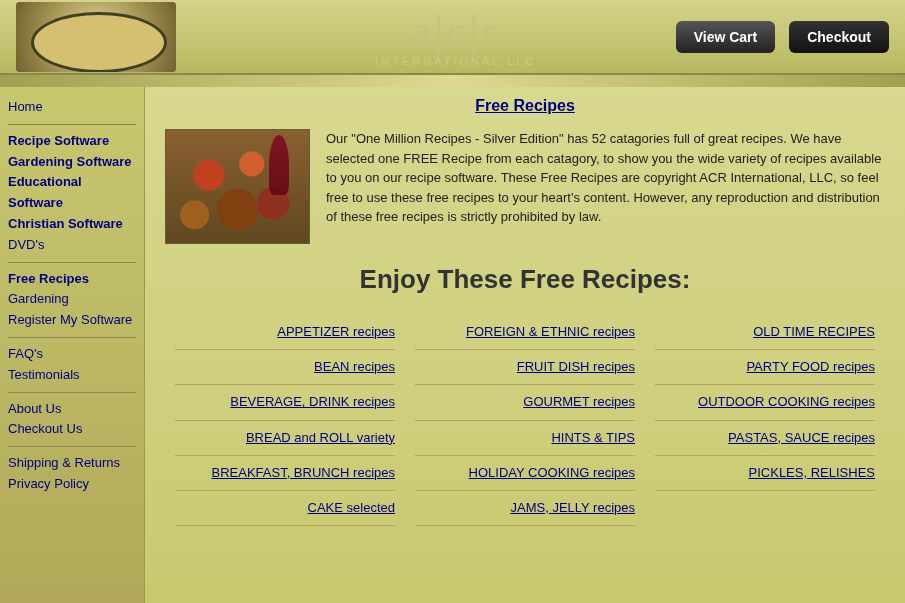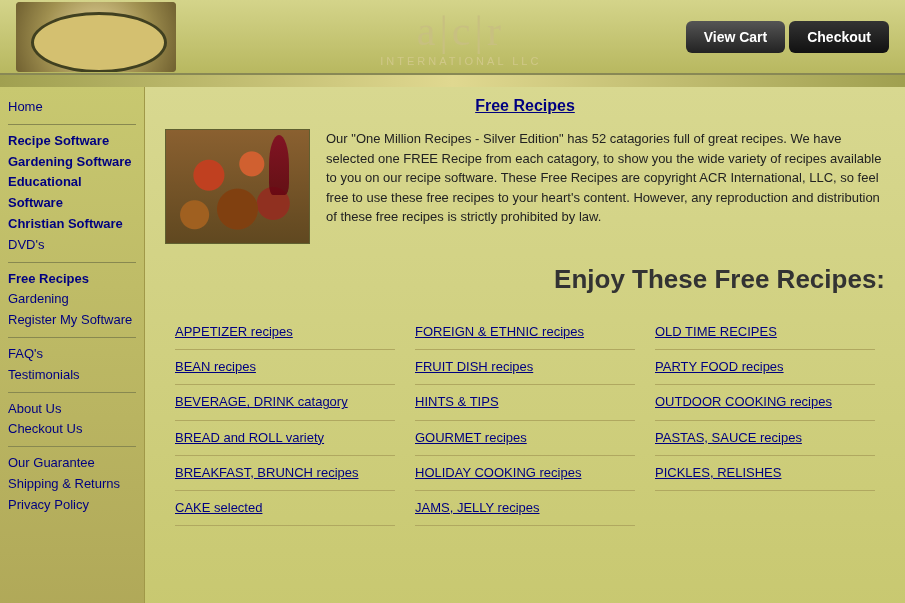--- a/index.html
+++ b/index.html
@@ -55,21 +55,21 @@
       letter-spacing: 4px;
       font-family: Georgia, serif;
     }
     .acr-logo .subtitle {
       font-size: 11px;
       color: #d0c888;
       letter-spacing: 3px;
     }
     .header-buttons {
       display: flex;
-      gap: 4px;
+      gap: 14px;
       flex-shrink: 0;
     }
     .btn-cart, .btn-checkout {
       padding: 8px 18px;
       border: none;
       border-radius: 6px;
       font-size: 14px;
       font-weight: bold;
       cursor: pointer;
       color: white;
@@ -167,35 +167,36 @@
       background: linear-gradient(to bottom, #800020, #600010);
       border-radius: 50% 50% 20% 20%;
       opacity: 0.8;
     }
     .intro-text {
       font-size: 13px;
       line-height: 1.5;
       color: #222;
     }
     .enjoy-title {
-      text-align: right;
+      text-align: center;
       font-size: 26px;
       font-weight: bold;
       color: #333;
       margin-bottom: 20px;
     }
 
     
     .recipes-grid {
       display: grid;
       grid-template-columns: 1fr 1fr 1fr;
       gap: 0;
     }
     .recipe-col {
       padding: 0 10px;
+      text-align: right;
     }
     .recipe-link {
       display: block;
       color: #000080;
       text-decoration: underline;
       font-size: 13px;
       padding: 8px 0;
       border-bottom: 1px solid #b0a860;
       line-height: 1.4;
     }
@@ -244,50 +245,49 @@
       <a href="#">FAQ's</a>
       <a href="#">Testimonials</a>
     </div>
     <div class="sidebar-divider"></div>
     <div class="sidebar-section">
       <a href="#">About Us</a>
       <a href="#">Checkout Us</a>
     </div>
     <div class="sidebar-divider"></div>
     <div class="sidebar-section">
-      <a href="#">Our Guarantee</a>
       <a href="#">Shipping &amp; Returns</a>
       <a href="#">Privacy Policy</a>
     </div>
   </div>
 
   <div class="content">
     <div class="free-recipes-title">Free Recipes</div>
 
     <div class="intro-section">
       <div class="food-thumb"></div>
       <p class="intro-text">Our "One Million Recipes - Silver Edition" has 52 catagories full of great recipes. We have selected one FREE Recipe from each catagory, to show you the wide variety of recipes available to you on our recipe software. These Free Recipes are copyright ACR International, LLC, so feel free to use these free recipes to your heart's content. However, any reproduction and distribution of these free recipes is strictly prohibited by law.</p>
     </div>
 
     <div class="enjoy-title">Enjoy These Free Recipes:</div>
 
     <div class="recipes-grid">
       <div class="recipe-col">
         <a href="#" class="recipe-link">APPETIZER recipes</a>
         <a href="#" class="recipe-link">BEAN recipes</a>
-        <a href="#" class="recipe-link">BEVERAGE, DRINK catagory</a>
+        <a href="#" class="recipe-link">BEVERAGE, DRINK recipes</a>
         <a href="#" class="recipe-link">BREAD and ROLL variety</a>
         <a href="#" class="recipe-link">BREAKFAST, BRUNCH recipes</a>
         <a href="#" class="recipe-link">CAKE selected</a>
       </div>
       <div class="recipe-col">
         <a href="#" class="recipe-link">FOREIGN &amp; ETHNIC recipes</a>
         <a href="#" class="recipe-link">FRUIT DISH recipes</a>
+        <a href="#" class="recipe-link">GOURMET recipes</a>
         <a href="#" class="recipe-link">HINTS &amp; TIPS</a>
-        <a href="#" class="recipe-link">GOURMET recipes</a>
         <a href="#" class="recipe-link">HOLIDAY COOKING recipes</a>
         <a href="#" class="recipe-link">JAMS, JELLY recipes</a>
       </div>
       <div class="recipe-col">
         <a href="#" class="recipe-link">OLD TIME RECIPES</a>
         <a href="#" class="recipe-link">PARTY FOOD recipes</a>
         <a href="#" class="recipe-link">OUTDOOR COOKING recipes</a>
         <a href="#" class="recipe-link">PASTAS, SAUCE recipes</a>
         <a href="#" class="recipe-link">PICKLES, RELISHES</a>
       </div>

